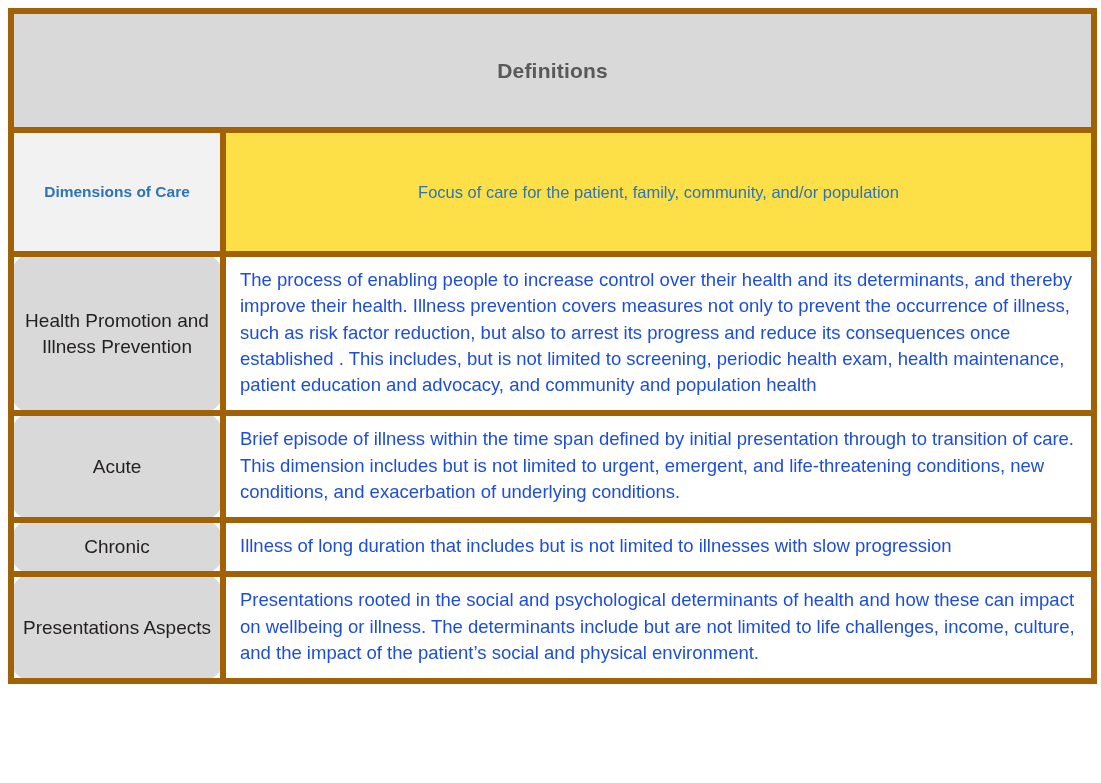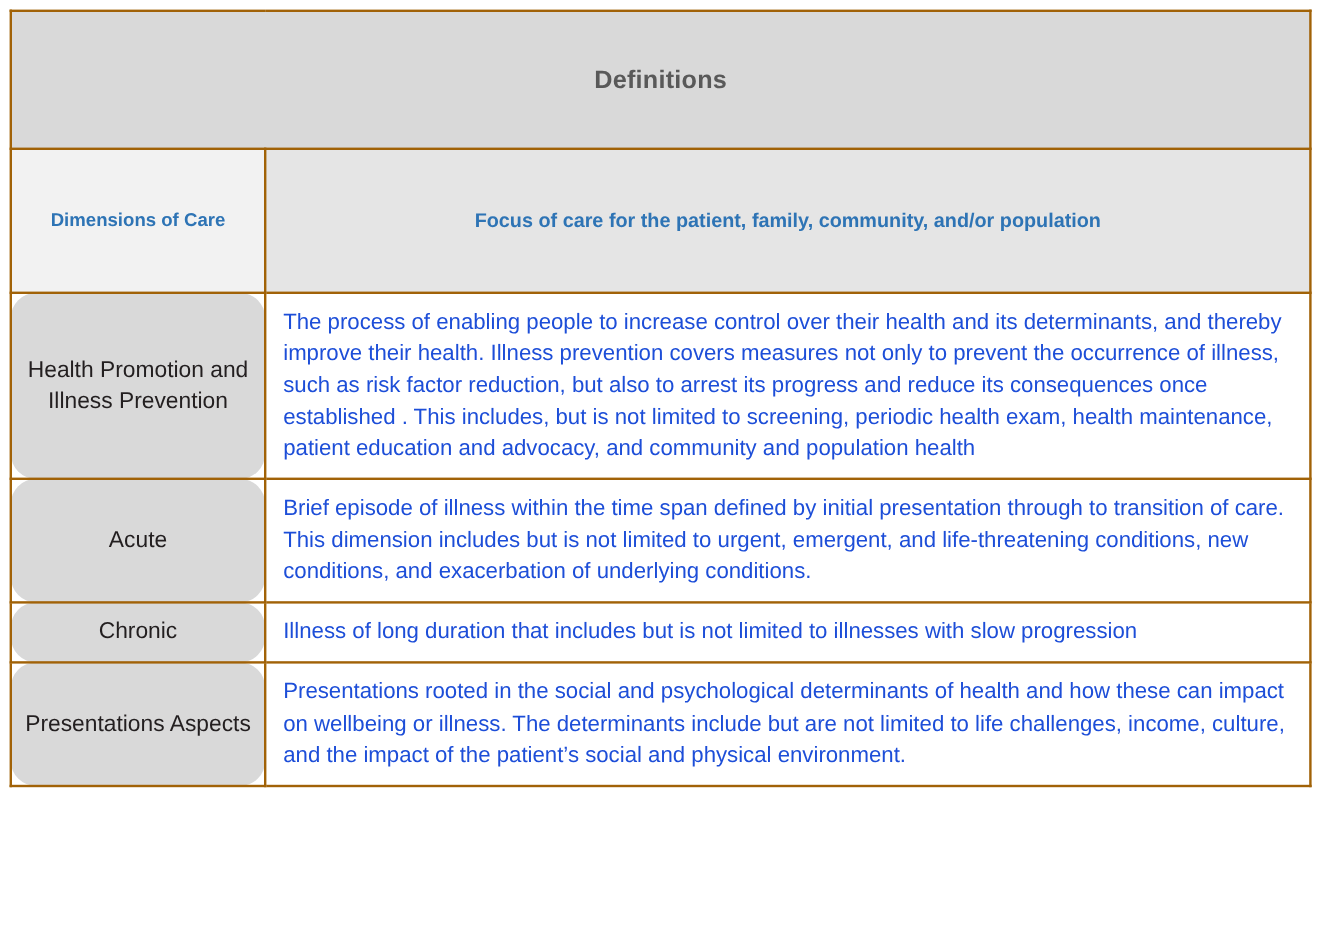--- a/index.html
+++ b/index.html
@@ -18,21 +18,21 @@
     box-sizing: border-box;
     width: 1101px;
     padding: 8px 8px 0 8px;
   }
   table.definitions {
     border-collapse: collapse;
     table-layout: fixed;
     width: 1085px;
   }
   table.definitions td {
-    border: 2px solid #a16207;
+    border: 6px solid #a16207;
     vertical-align: middle;
   }
   
   .title-cell {
     background: #d9d9d9;
     text-align: center;
     font-size: 21px;
     font-weight: bold;
     color: #595959;
     height: 97px;
@@ -44,23 +44,23 @@
     background: #f2f2f2;
     color: #2e74b5;
     font-weight: bold;
     font-size: 15.5px;
     text-align: center;
     padding: 10px 8px;
     height: 98px;
     margin-left: 28px;
   }
   .hdr-focus {
-    background: #e5e5e5;
+    background: #fde047;
     color: #2e74b5;
-    font-weight: bold;
+    font-weight: normal;
     font-size: 16.5px;
     text-align: center;
     padding: 10px 14px;
     height: 98px;
     margin-top: 32px;
   }
   
   .dim-cell {
     background: #d9d9d9;
     text-align: center;

